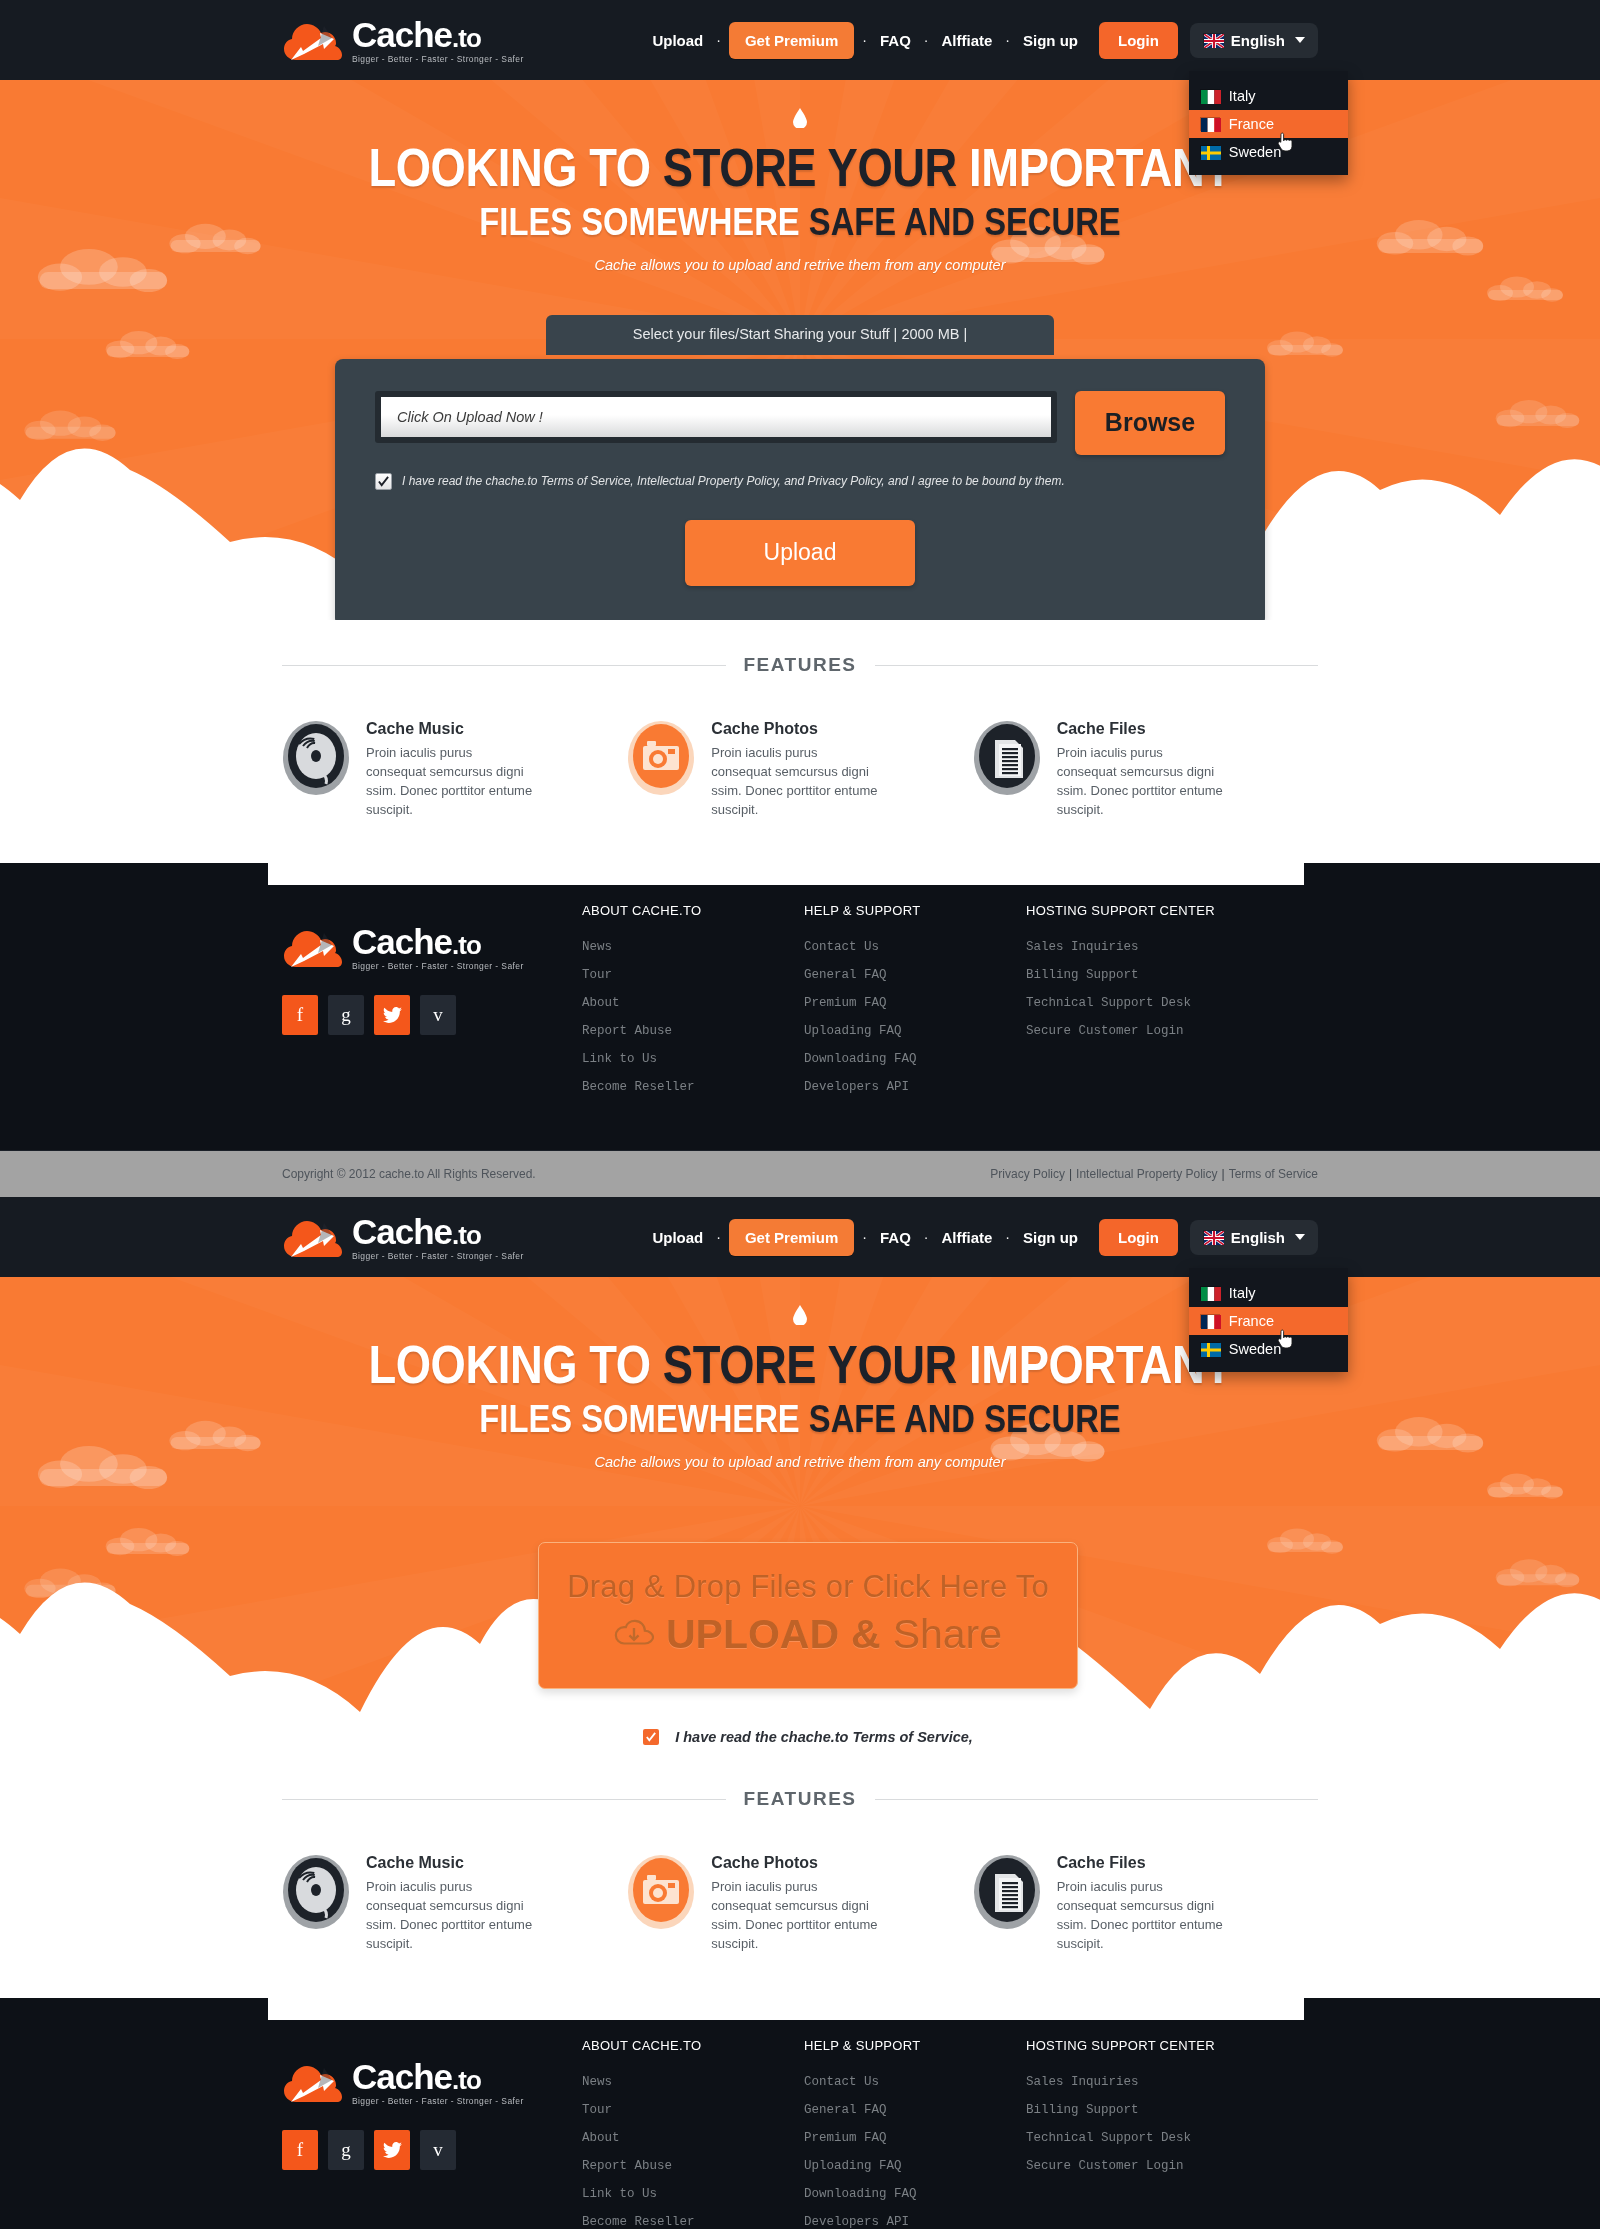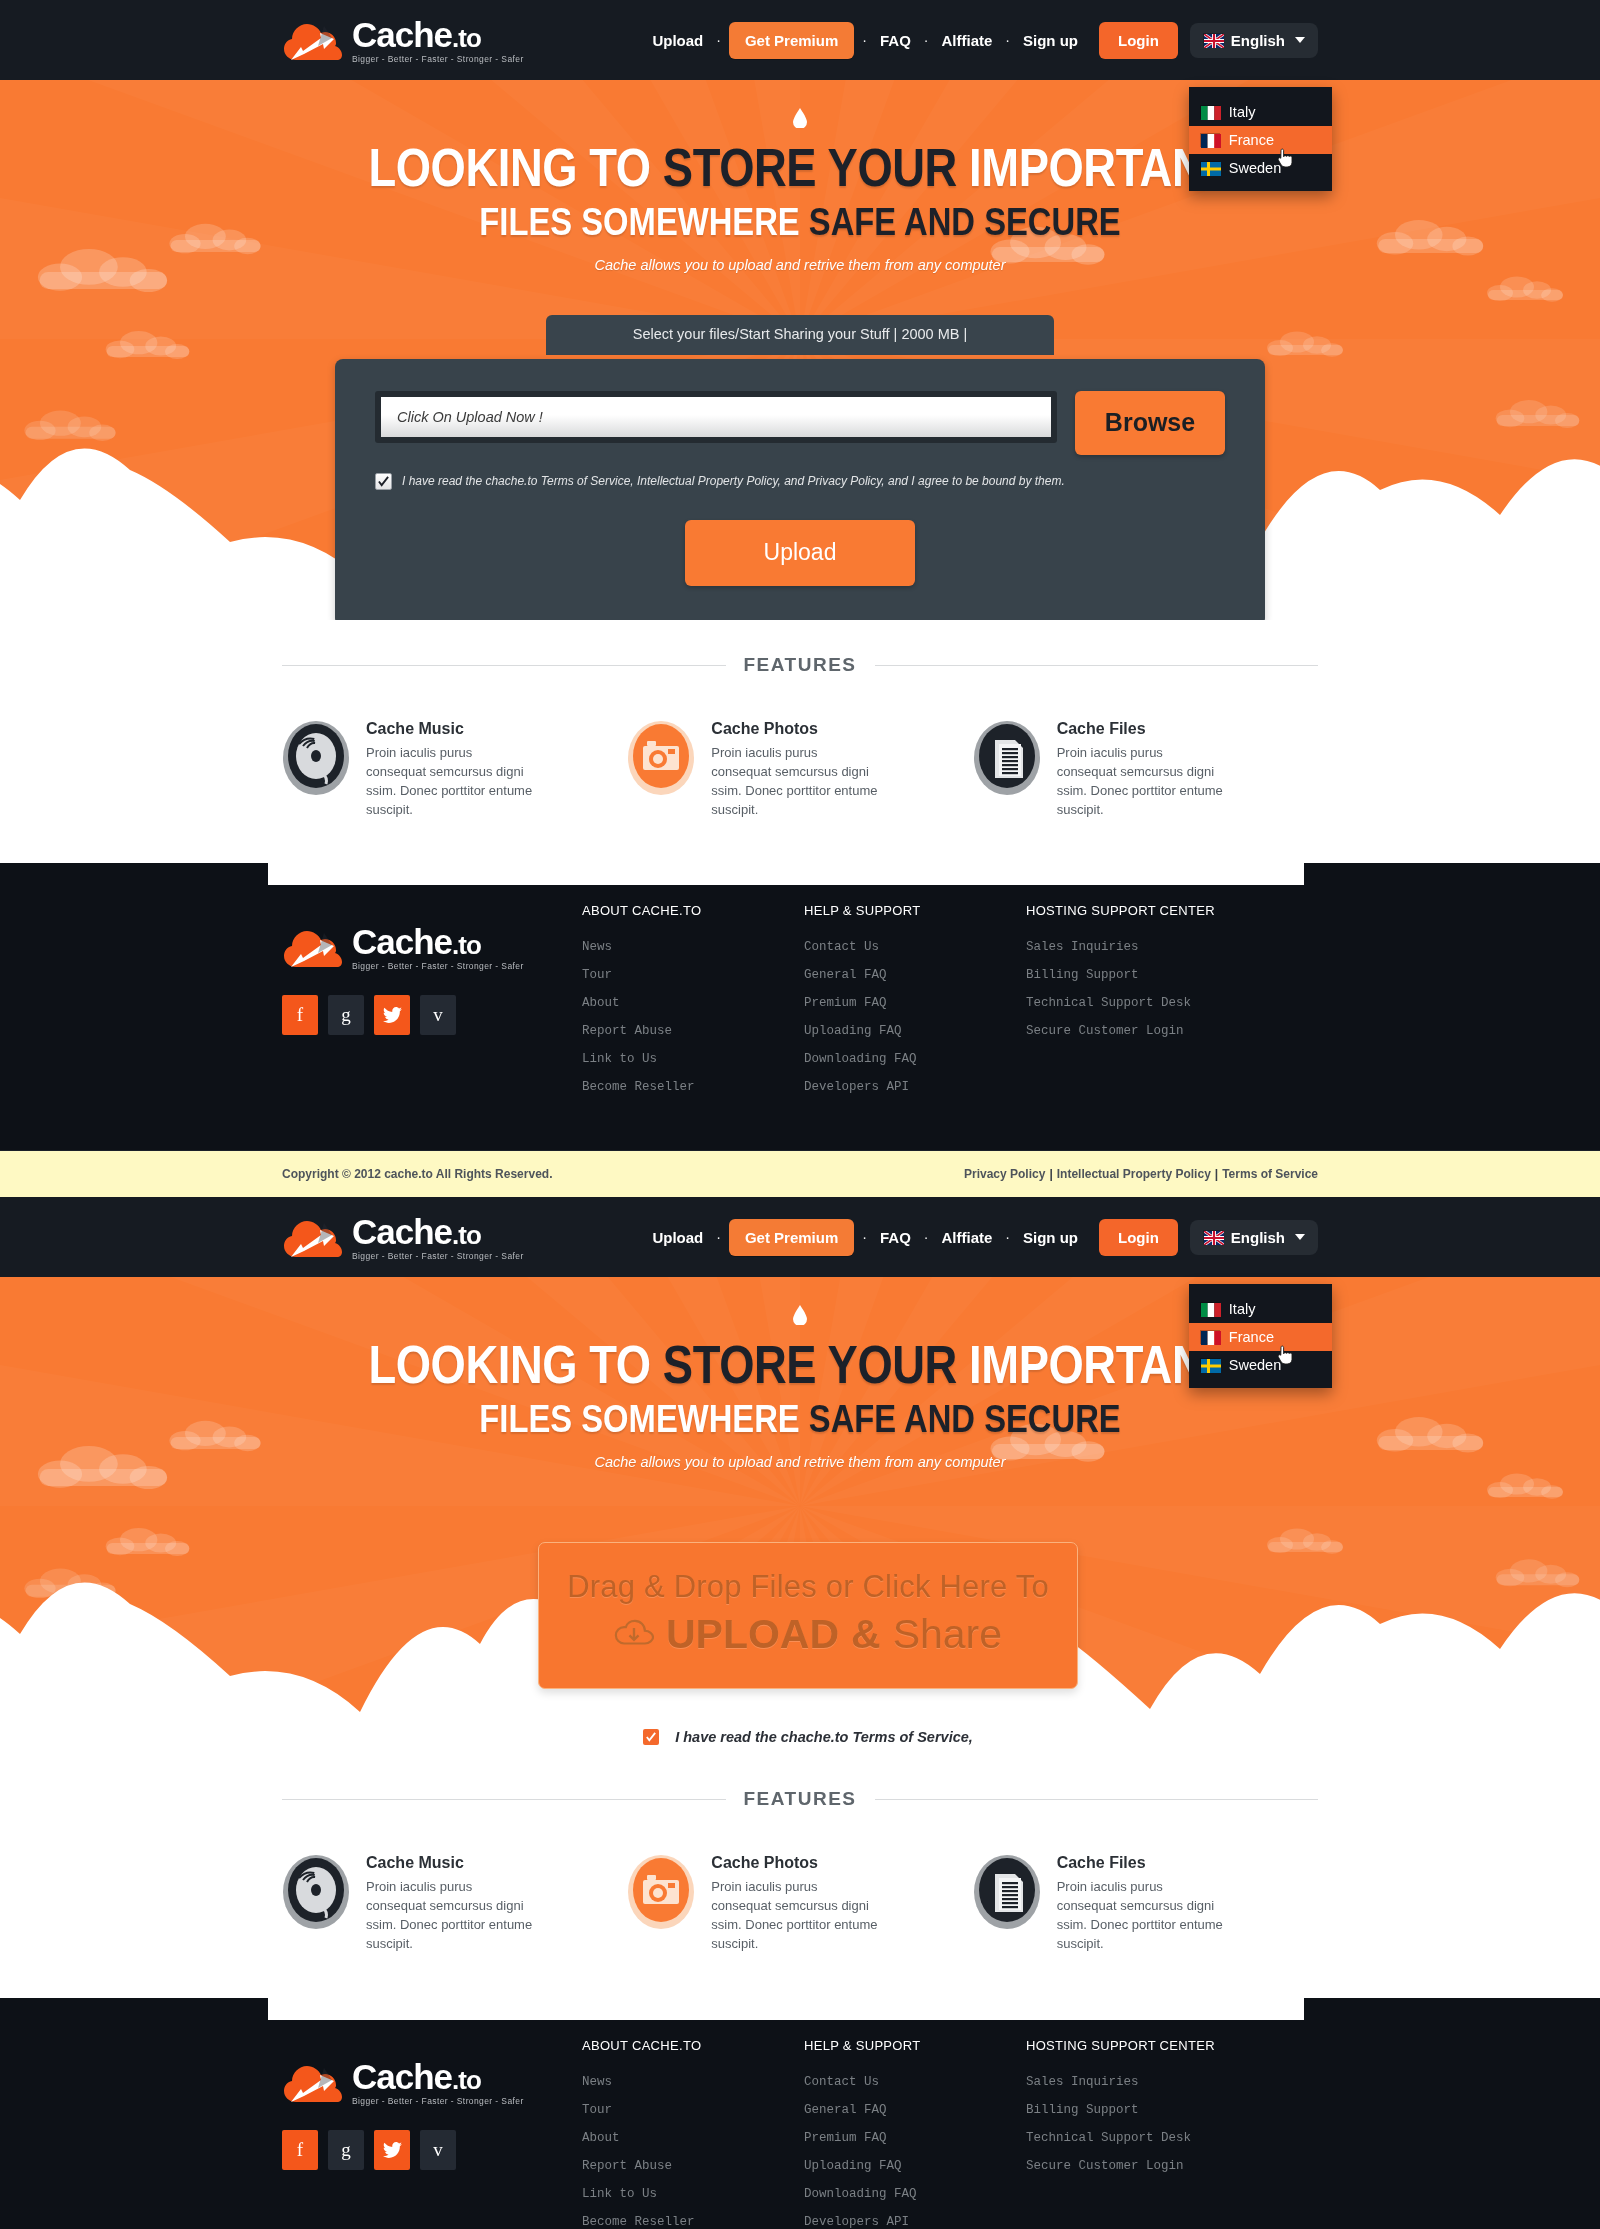--- a/index.html
+++ b/index.html
@@ -92,23 +92,23 @@
     width: 0; height: 0;
     border-left: 5px solid transparent;
     border-right: 5px solid transparent;
     border-top: 6px solid #ffffff;
     margin-left: 2px;
   }
   .flag { width: 20px; height: 14px; flex:none; display:block; border:1px solid rgba(0,0,0,.25); }
 
   .lang-menu {
     position: absolute;
-    top: 64px;
+    top: 48px;
     left: -1px;
-    width: 143px;
+    width: 159px;
     background: #12161d;
     padding: 11px 0 9px 0;
     z-index: 60;
     box-shadow: 0 6px 14px rgba(0,0,0,.35);
   }
   .lang-item {
     display: flex; align-items: center; gap: 9px;
     padding: 6px 11px;
     color: #ffffff;
     font-size: 14.5px;
@@ -338,21 +338,21 @@
   .f-col h4 {
     color:#ffffff; font-size:13px; font-weight:normal; letter-spacing:.3px;
     margin-bottom: 22px; margin-top: 4px;
     font-family:"Liberation Sans Narrow","Liberation Sans",sans-serif;
   }
   .f-col a {
     display:block; color:#7b8085; font-size:12.5px; text-decoration:none;
     margin-bottom: 14px;
     font-family:Liberation Mono, monospace;
   }
-  .copybar { background:#fef9c3; border-top:1px solid #1b2028;font-weight:bold; }
+  .copybar { background:#a3a3a3; border-top:1px solid #1b2028; }
   .copybar-in {
     width: 1036px; margin:0 auto; height:46px;
     display:flex; align-items:center; justify-content:space-between;
     color:#4e545b; font-size:12px;
     font-family:"Liberation Sans Narrow","Liberation Sans",sans-serif;
   }
   .copybar-in a { color:#4e545b; text-decoration:none; }
   .sep { color:#3a4047; padding:0 4px; }
 </style>
 </head>

